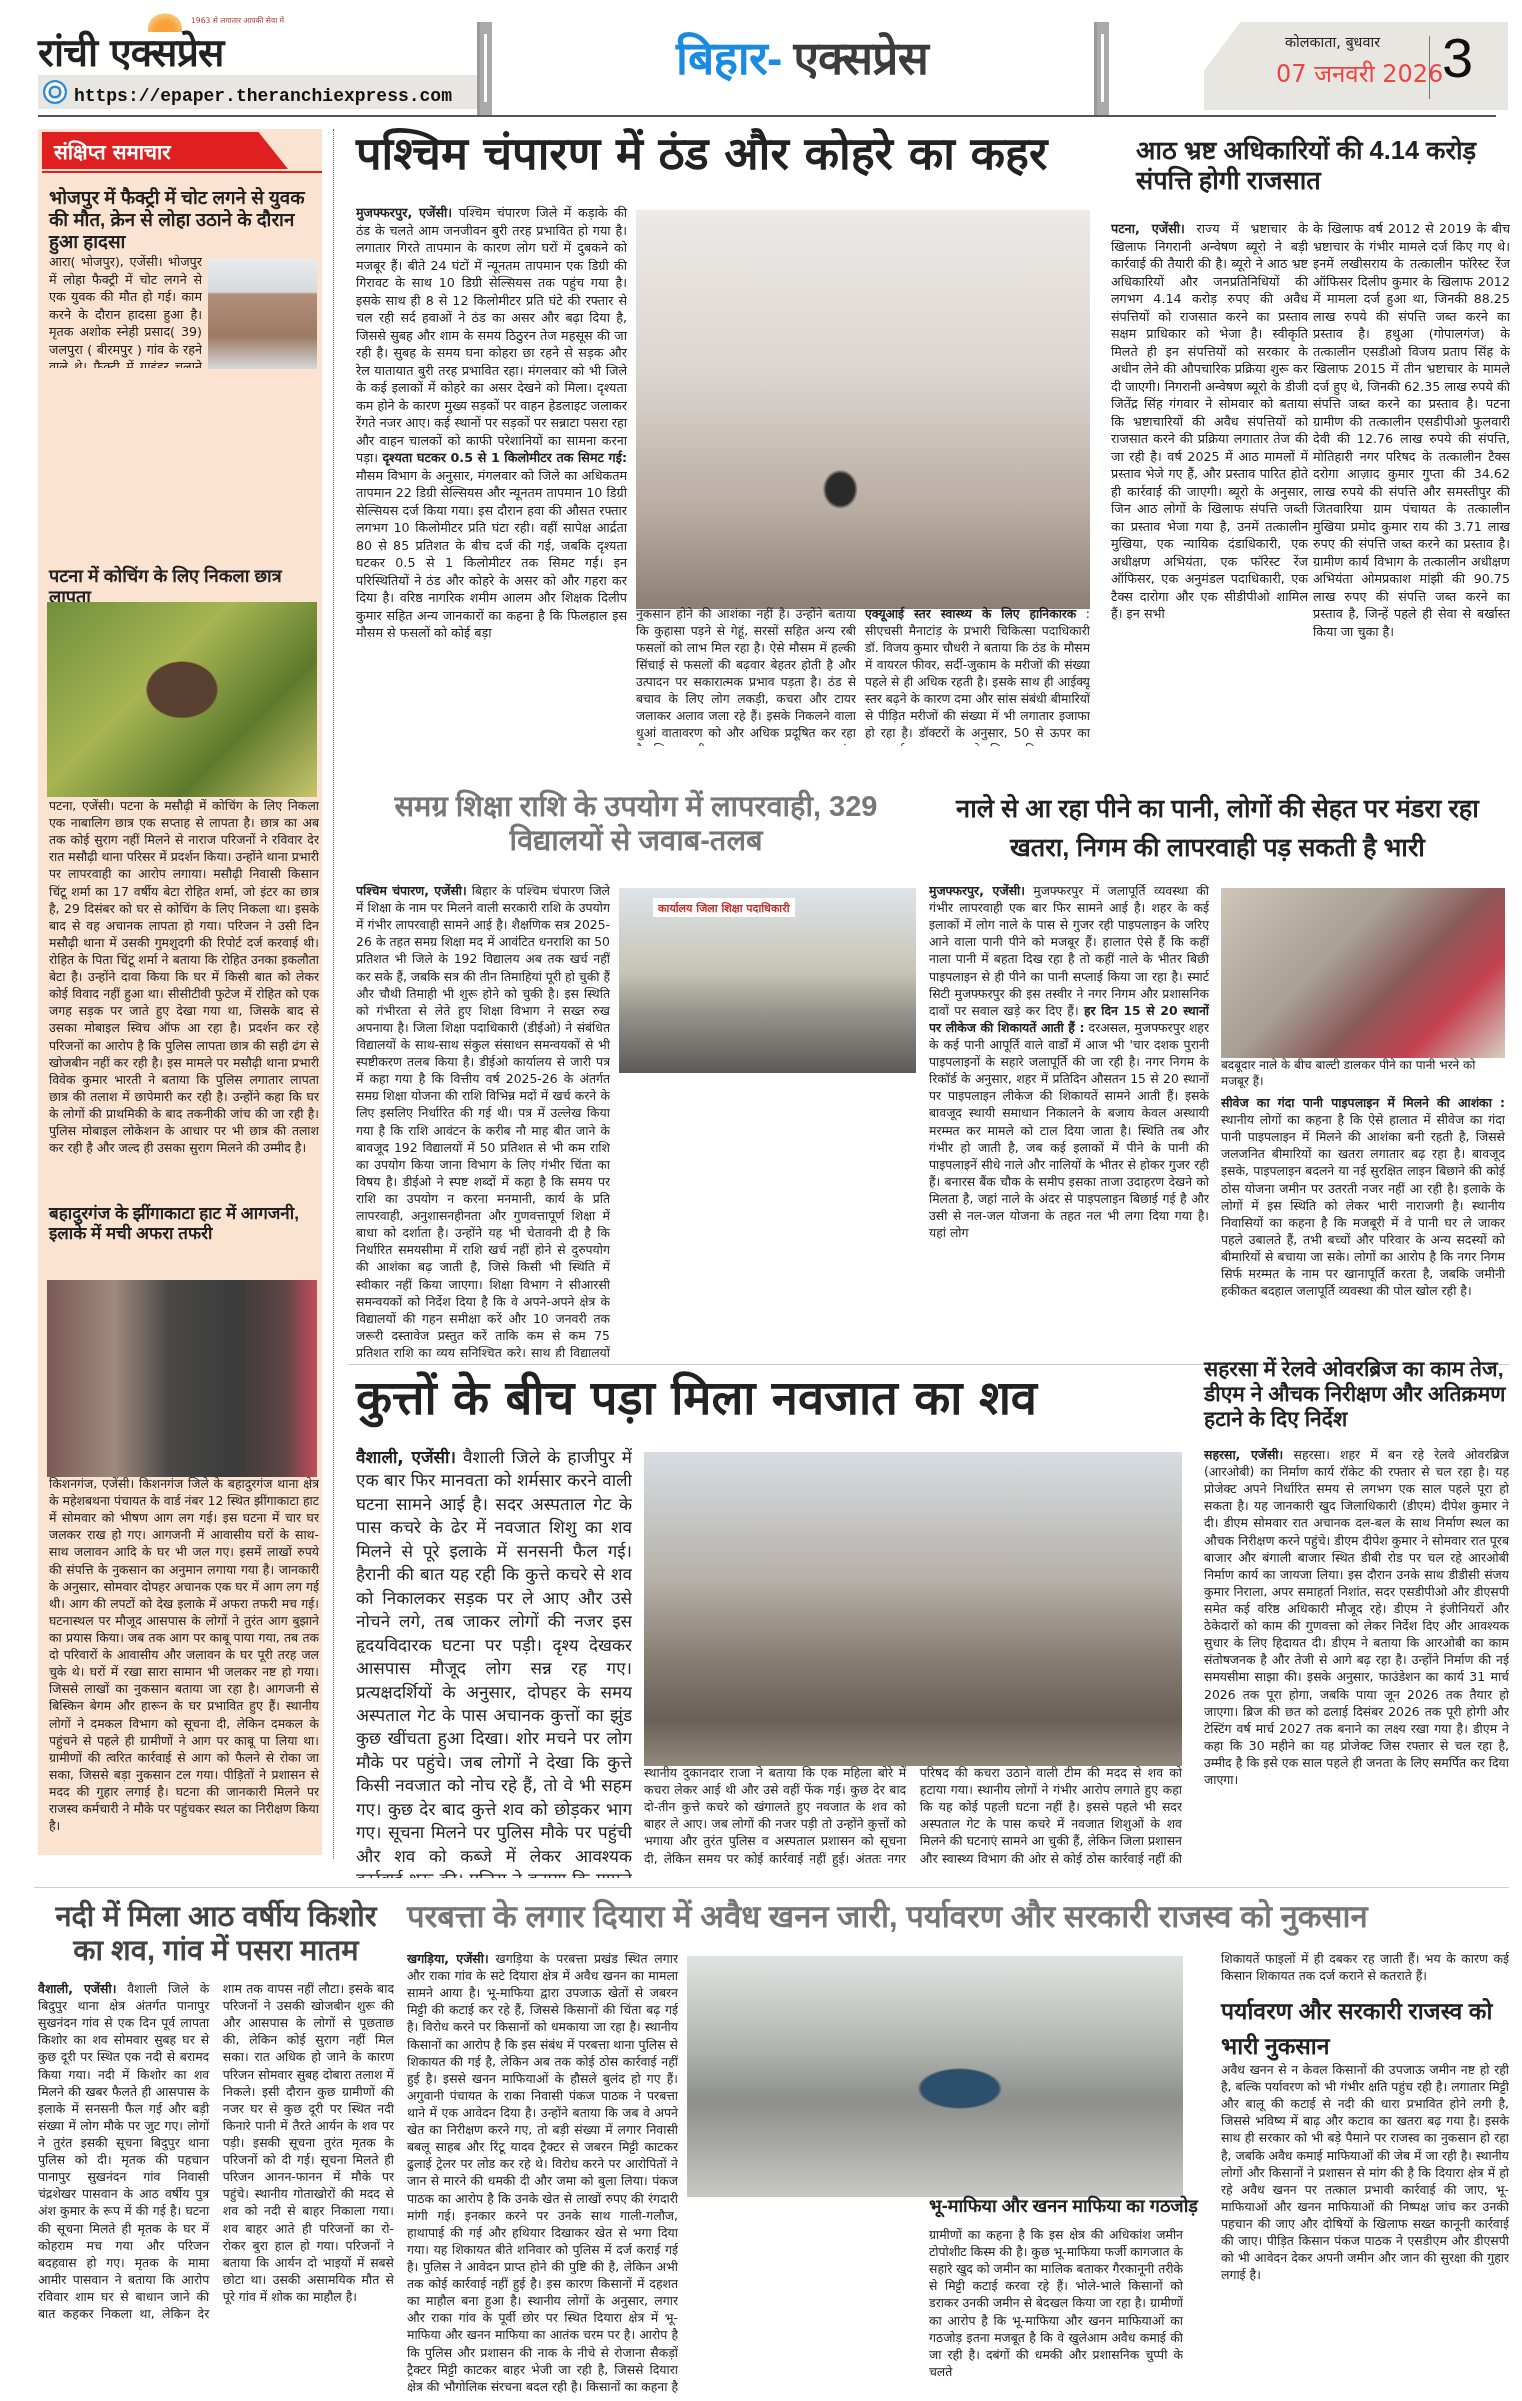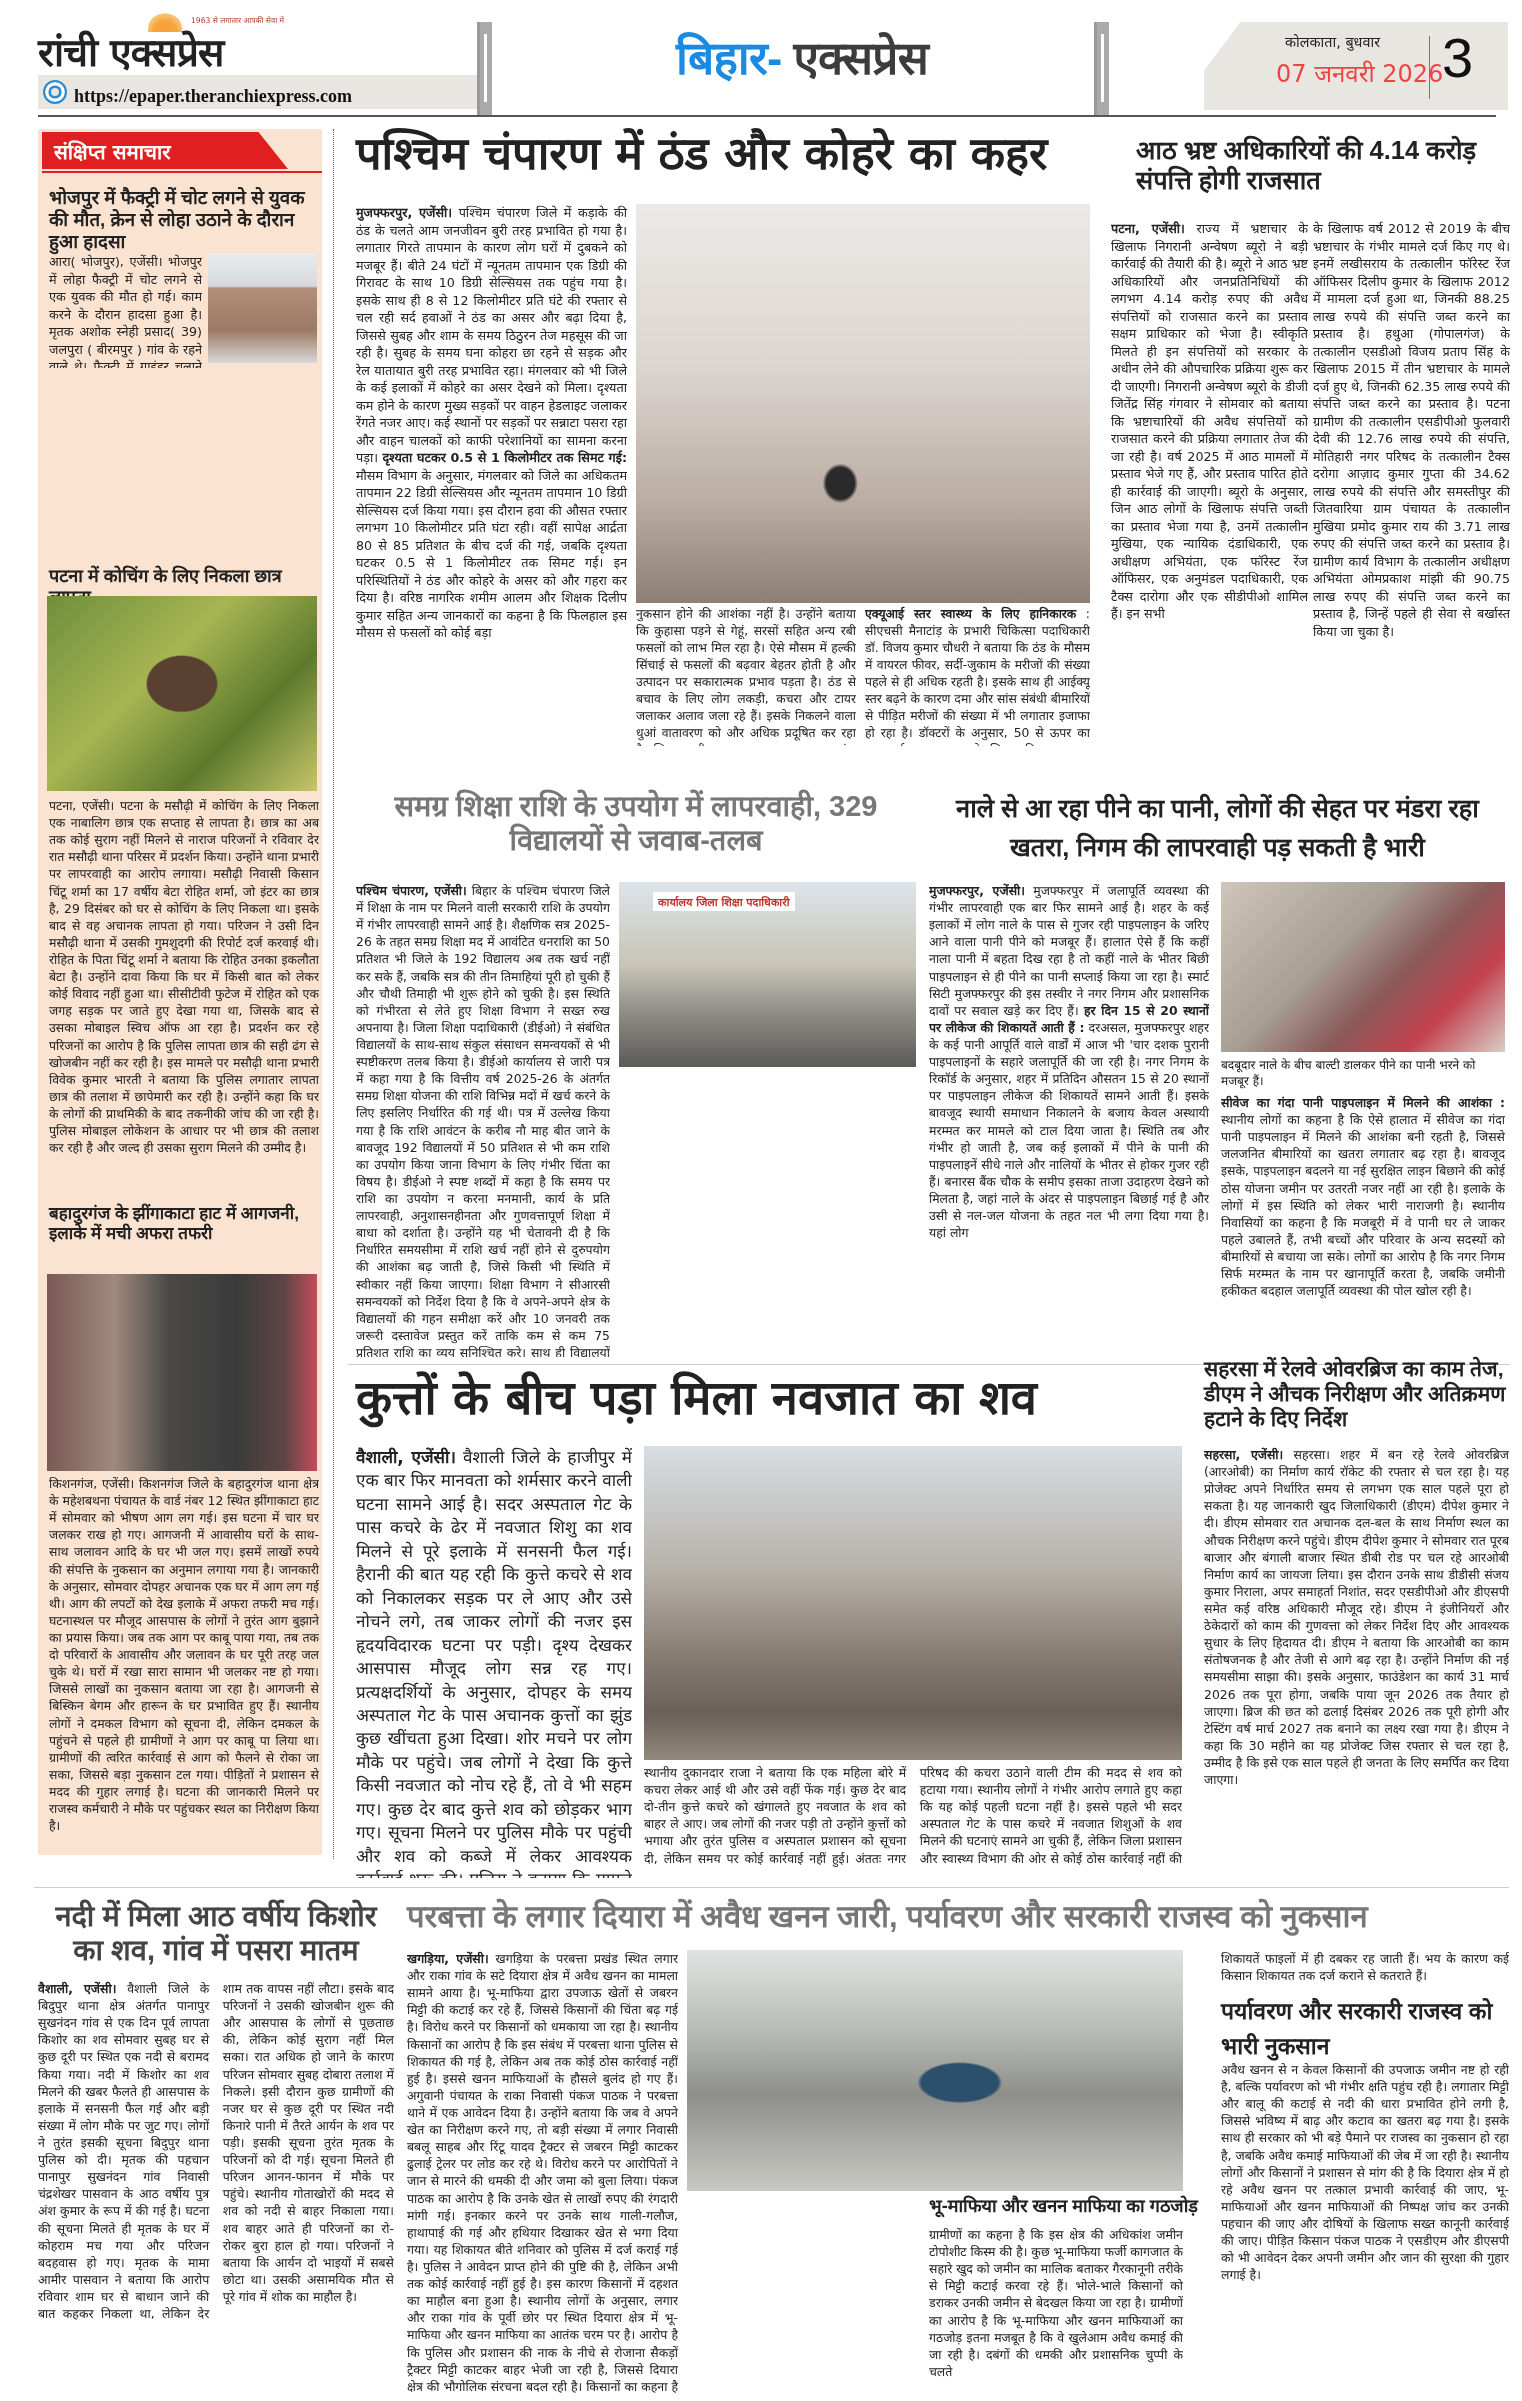--- a/index.html
+++ b/index.html
@@ -19,21 +19,21 @@
   }
   .tagline { left: 191px; top: 15.3px; font-size: 7.6px; color: #b13a2a; }
   .url-bar {
     left: 38px; top: 75px; width: 441px; height: 34px; background: #e7e6e1;
     display: flex; align-items: center; gap: 6.8px; padding-left: 5.1px;
   }
   .url-icon {
     width: 24px; height: 24px; border-radius: 50%; border: 2.5px solid #2a8ad4;
     box-shadow: inset 0 0 0 3.4px #fff, inset 0 0 0 6px #2a8ad4;
   }
-  .url-text { font-family: Liberation Serif, serif; font-weight: bold; font-size: 18px; color: #111; margin-top: 8px; }
+  .url-text { font-family: Liberation Mono, monospace; font-weight: bold; font-size: 18px; color: #111; margin-top: 8px; }
   .mast-line { left: 38px; top: 115px; width: 1458px; height: 1.7px; background: #555; }
   .pillar { width: 15.3px; height: 93px; background: #aaa; border-left: 3.4px solid #999; }
   .pillar::after { content: ""; position: absolute; left: 4.2px; top: 12px; width: 2.5px; height: 68px; background: #fff; }
   .section-title {
     left: 644px; top: 25.4px; font-family: "Liberation Sans", sans-serif; font-weight: bold;
     font-size: 46px; letter-spacing: -0.8px;
   }
   .section-title .blue { color: #1a8be0; margin-left: 32px; }
   .section-title .grey { color: #3c3c3c; }
   .date-box {
@@ -49,21 +49,21 @@
   .brief-col { left: 38px; top: 129px; width: 284px; height: 1726px; background: #fbe3d1; }
   .brief-tag {
     left: 42px; top: 132px; width: 246px; height: 37px; background: #e02020;
     clip-path: polygon(0 0, 88% 0, 100% 100%, 0 100%);
     color: #fff; font-weight: bold; font-size: 20.4px; padding: 5.1px 12px;
   }
   .brief-tag-line { left: 42px; top: 171px; width: 280px; height: 1.7px; background: #e02020; }
   .hd { font-family: "Liberation Sans", sans-serif; font-weight: bold; color: #222; line-height: 1.18; }
   .bd { font-size: 13px; line-height: 1.38; color: #222; text-align: justify; overflow: hidden; }
   .bd b { font-weight: bold; }
-  .photo { overflow: hidden; }
+  .photo { overflow: hidden; margin-top: 6px; }
   .dotted-v { width: 0; border-left: 1.7px dotted #666; }
 
   
   .ph-face { background: linear-gradient(180deg,#e8ecef 0%,#d6dadc 30%,#b28f7a 32%,#9c7a64 70%,#d8d8d8 100%); }
   .ph-boy { background: radial-gradient(ellipse at 50% 45%, #5a4030 0 18%, transparent 19%), linear-gradient(135deg,#6f8f3c,#a7b552 40%,#5d7a2c 70%,#c7c66b); }
   .ph-fire { background: linear-gradient(90deg,#7a5a55 0%,#a0897d 25%,#4a4948 45%,#3b3b3b 70%,#5e4545 88%,#c34c5c 100%); }
   .ph-fog { background: radial-gradient(ellipse at 45% 70%, #2a2a2a 0 4%, transparent 5%), linear-gradient(180deg,#ece9e6 0%,#dcd6d1 40%,#b9aca3 75%,#8e7f76 100%); }
   .ph-office { background: linear-gradient(180deg,#dde4ea 0%,#c8c4b6 45%,#8f8e88 70%,#5c5a56 100%); }
   .ph-drain { background: linear-gradient(135deg,#cfc5b9 0%,#a79e94 40%,#8a5a58 60%,#c4424f 78%,#d7cfc4 100%); }
   .ph-street { background: linear-gradient(180deg,#d7dde3 0%,#b6b1a9 40%,#8a7f75 65%,#6a6058 85%,#93887c 100%); }

